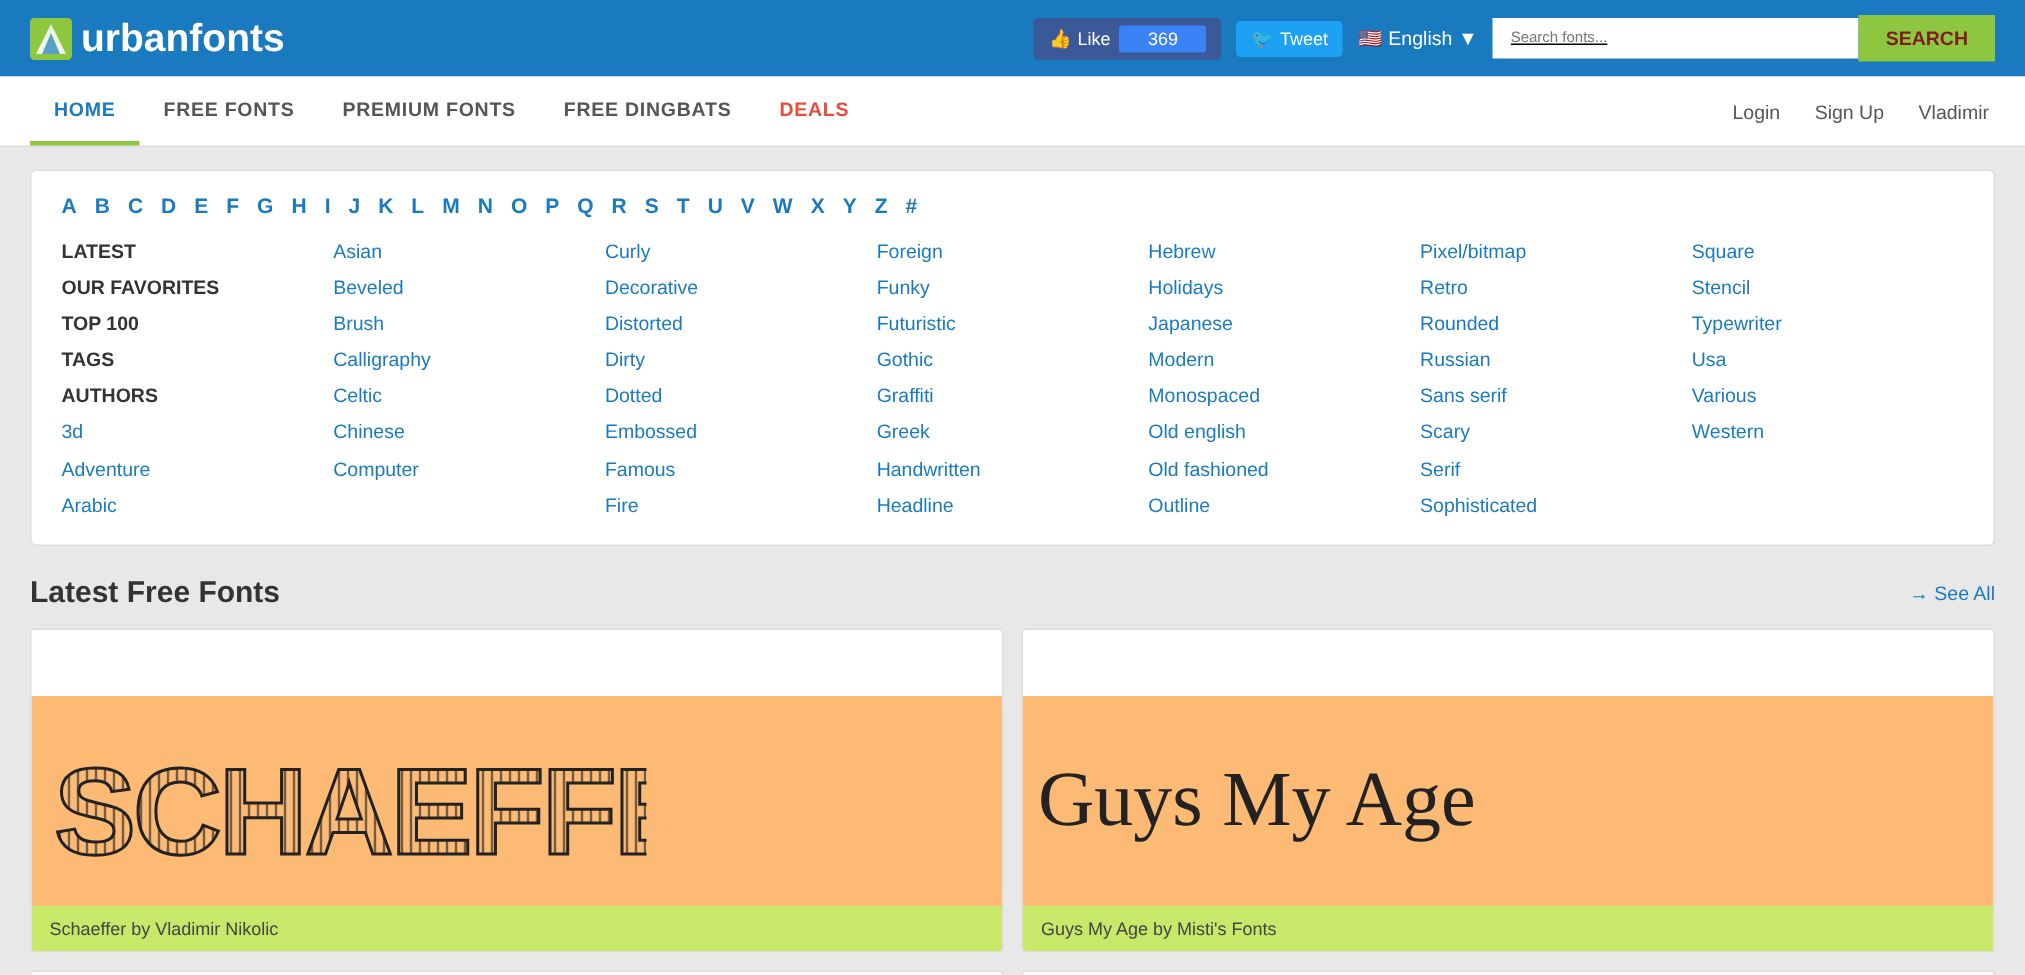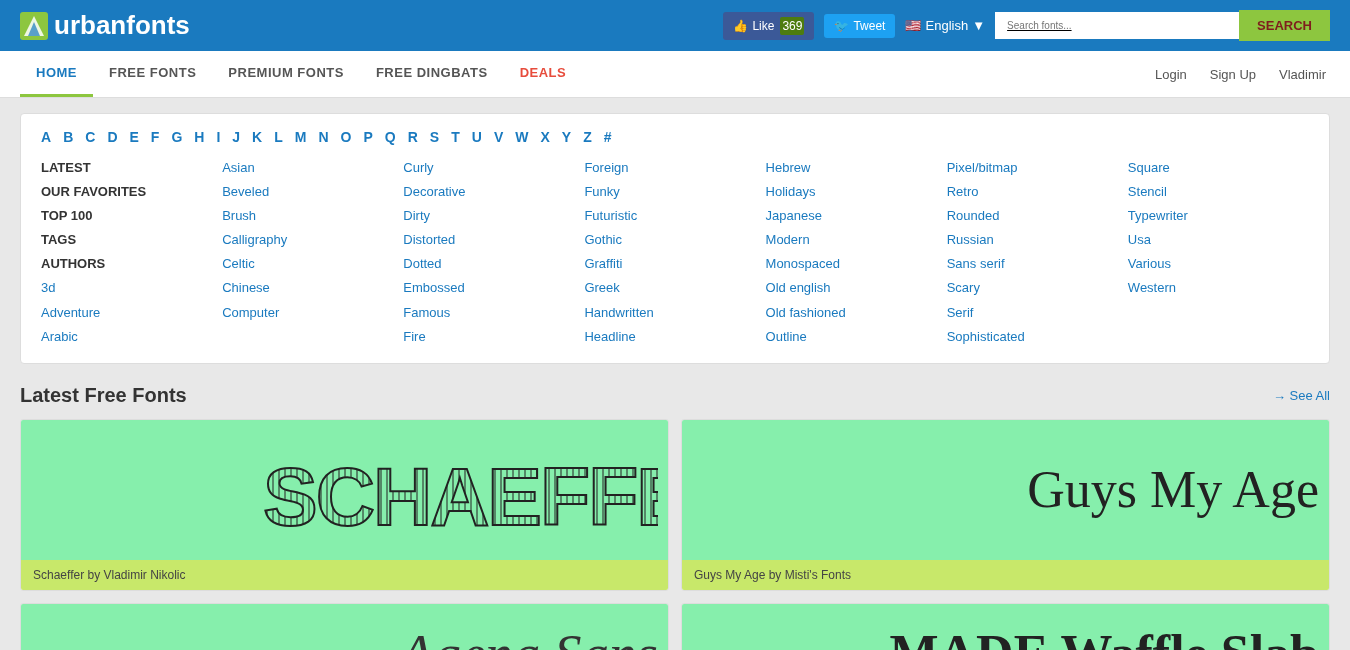--- a/index.html
+++ b/index.html
@@ -201,26 +201,27 @@
     }
     .font-card {
       background: white;
       border: 1px solid #ddd;
       border-radius: 3px;
       overflow: hidden;
       cursor: pointer;
     }
     .font-preview {
       height: 140px;
-      background: #86efac;
-      display: flex;
-      align-items: center;
-      justify-content: flex-end;
+      background: #fdba74;
+      display: flex;
+      align-items: center;
+      justify-content: flex-start;
       overflow: hidden;
       padding: 10px;
+      margin-top: 44px;
     }
     .font-guys {
       font-family: cursive;
       font-size: 52px;
       color: #222;
     }
     .font-agena {
       font-family: serif;
       font-size: 55px;
       font-style: italic;
@@ -250,21 +251,21 @@
       <polygon points="4,24 14,4 24,24" fill="white" opacity="0.85"></polygon>
       <polygon points="8,24 14,10 20,24" fill="#1a7abf" opacity="0.7"></polygon>
     </svg>
     <span id="logo-text">urbanfonts</span>
   </a>
 
   <div id="header-actions">
     <button class="social-btn">
       <span>👍</span>
       <span>Like</span>
-      <span style="background:#4d7c0f;padding:2px 2px;border-radius:2px;margin-left:2px;">369</span>
+      <span style="background:#3b82f6;padding:2px 19px;border-radius:2px;margin-left:2px;">369</span>
     </button>
     <button class="social-btn tweet">
       <span>🐦</span>
       <span>Tweet</span>
     </button>
     <div class="lang-selector">
       <span>🇺🇸</span>
       <span>English</span>
       <span>▼</span>
     </div>
@@ -342,22 +343,22 @@
         <a class="cat-link">Brush</a>
         <a class="cat-link">Calligraphy</a>
         <a class="cat-link">Celtic</a>
         <a class="cat-link">Chinese</a>
         <a class="cat-link">Computer</a>
       </div>
 
       <div class="cat-column">
         <a class="cat-link">Curly</a>
         <a class="cat-link">Decorative</a>
+        <a class="cat-link">Distorted</a>
         <a class="cat-link">Dirty</a>
-        <a class="cat-link">Distorted</a>
         <a class="cat-link">Dotted</a>
         <a class="cat-link">Embossed</a>
         <a class="cat-link">Famous</a>
         <a class="cat-link">Fire</a>
       </div>
 
       <div class="cat-column">
         <a class="cat-link">Foreign</a>
         <a class="cat-link">Funky</a>
         <a class="cat-link">Futuristic</a>

